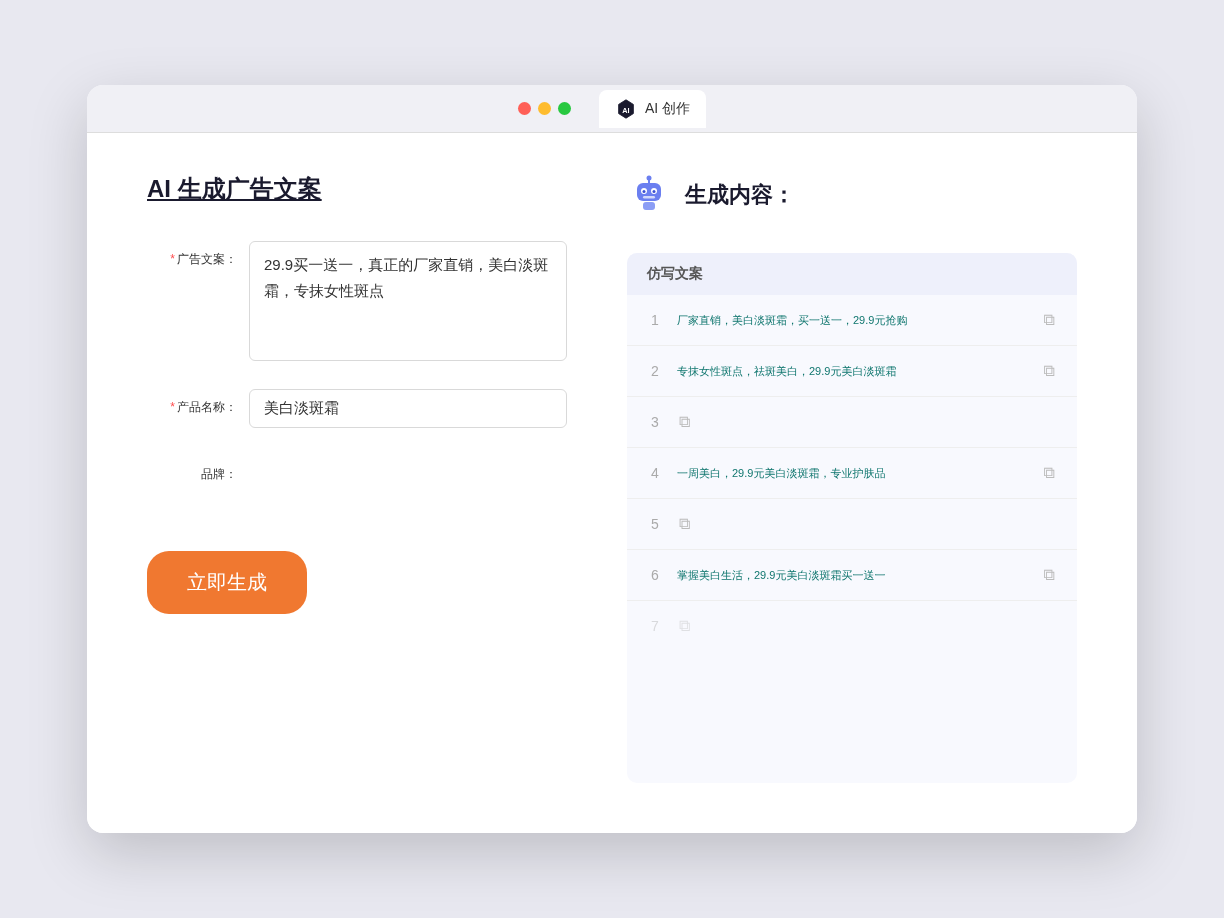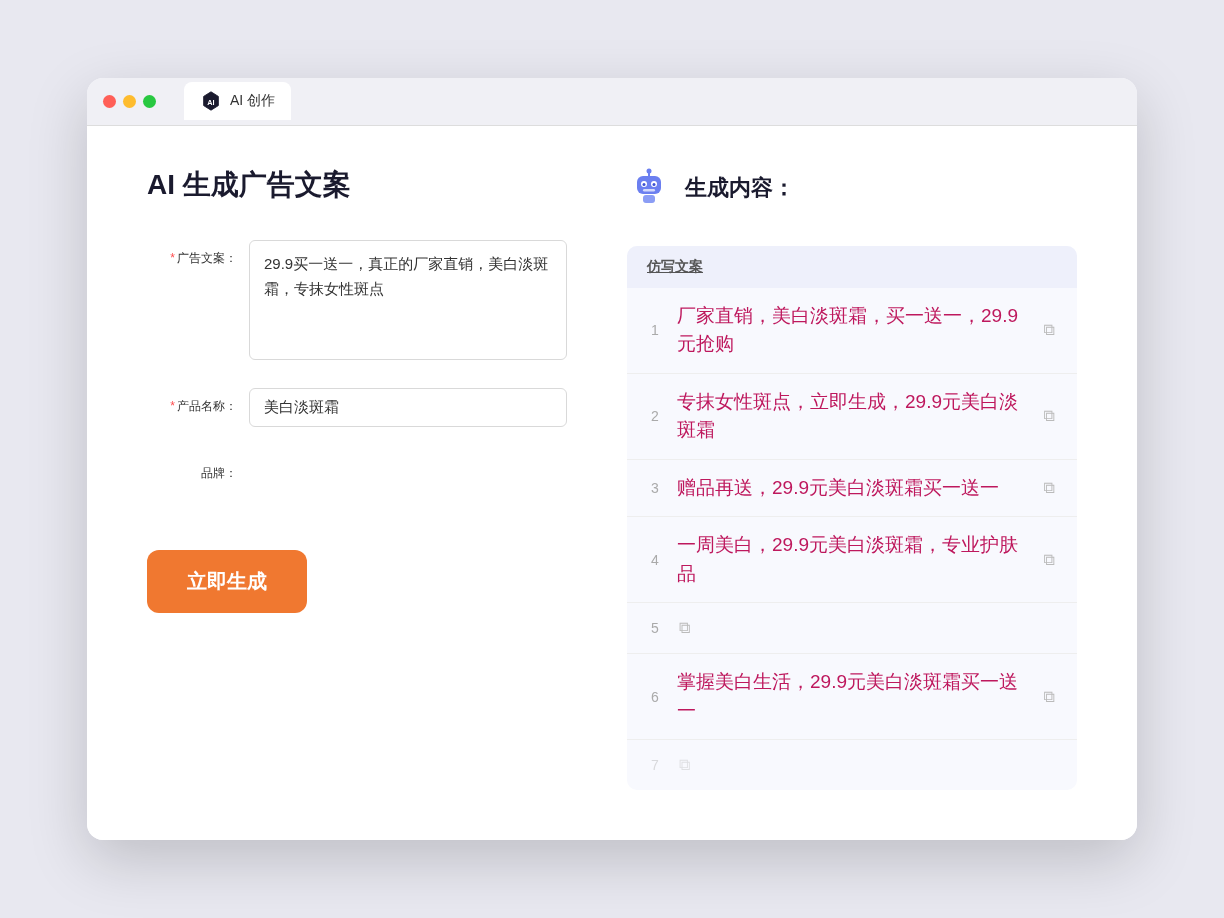--- a/index.html
+++ b/index.html
@@ -21,20 +21,21 @@
     }
 
     .browser-titlebar {
       background: #f0f0f5;
       border-bottom: 1px solid #ddd;
       padding: 0 16px;
       height: 48px;
       display: flex;
       align-items: center;
       gap: 12px;
+      justify-content: center;
     }
 
     .traffic-lights {
       display: flex;
       gap: 7px;
       align-items: center;
     }
 
     .traffic-light {
       width: 13px;
@@ -69,24 +70,25 @@
       gap: 60px;
       min-height: 700px;
     }
 
     
     .left-panel {
       flex: 0 0 420px;
     }
 
     .page-title {
-      font-size: 28px;
+      font-size: 24px;
       font-weight: 700;
       color: #1a1a2e;
       margin-bottom: 36px;
+      text-decoration: underline;
     }
 
     .form-group {
       display: flex;
       align-items: flex-start;
       margin-bottom: 28px;
       gap: 12px;
     }
 
     .form-label {
@@ -119,24 +121,24 @@
       resize: none;
       height: 120px;
       line-height: 1.7;
     }
 
     .generate-btn {
       margin-top: 40px;
       background: #f07830;
       color: #fff;
       border: none;
-      border-radius: 12px;
+      border-radius: 22px;
       padding: 18px 40px;
       font-size: 20px;
-      font-weight: 700;
+      font-weight: 400;
       cursor: pointer;
       font-family: inherit;
       transition: background 0.2s;
     }
 
     
     .right-panel {
       flex: 1;
       display: flex;
       flex-direction: column;
@@ -167,21 +169,20 @@
       overflow: hidden;
       flex: 1;
     }
 
     .table-header {
       background: #eef0fb;
       padding: 12px 20px;
       font-size: 14px;
       font-weight: 600;
       color: #555;
-      text-decoration: underline;
     }
 
     .table-row {
       display: flex;
       align-items: center;
       padding: 14px 20px;
       border-bottom: 1px solid #eee;
       gap: 14px;
     }
 
@@ -195,22 +196,22 @@
 
     .row-num {
       color: #aaa;
       font-size: 14px;
       min-width: 16px;
       text-align: center;
     }
 
     .row-text {
       flex: 1;
-      font-size: 19px;
-      color: #be185d;
+      font-size: 11px;
+      color: #0f766e;
       line-height: 1.5;
     }
 
     .copy-icon {
       color: #bbb;
       font-size: 16px;
       cursor: pointer;
       padding: 2px;
     }
 
@@ -294,27 +295,26 @@
         <div class="table-header">仿写文案</div>
 
         <div class="table-row">
           <span class="row-num">1</span>
           <span class="row-text">厂家直销，美白淡斑霜，买一送一，29.9元抢购</span>
           <span class="copy-icon">⧉</span>
         </div>
 
         <div class="table-row">
           <span class="row-num">2</span>
-          <span class="row-text">专抹女性斑点，立即生成，29.9元美白淡斑霜</span>
+          <span class="row-text">专抹女性斑点，祛斑美白，29.9元美白淡斑霜</span>
           <span class="copy-icon">⧉</span>
         </div>
 
         <div class="table-row">
           <span class="row-num">3</span>
-          <span class="row-text">赠品再送，29.9元美白淡斑霜买一送一</span>
           <span class="copy-icon">⧉</span>
         </div>
 
         <div class="table-row">
           <span class="row-num">4</span>
           <span class="row-text">一周美白，29.9元美白淡斑霜，专业护肤品</span>
           <span class="copy-icon">⧉</span>
         </div>
 
         <div class="table-row">

